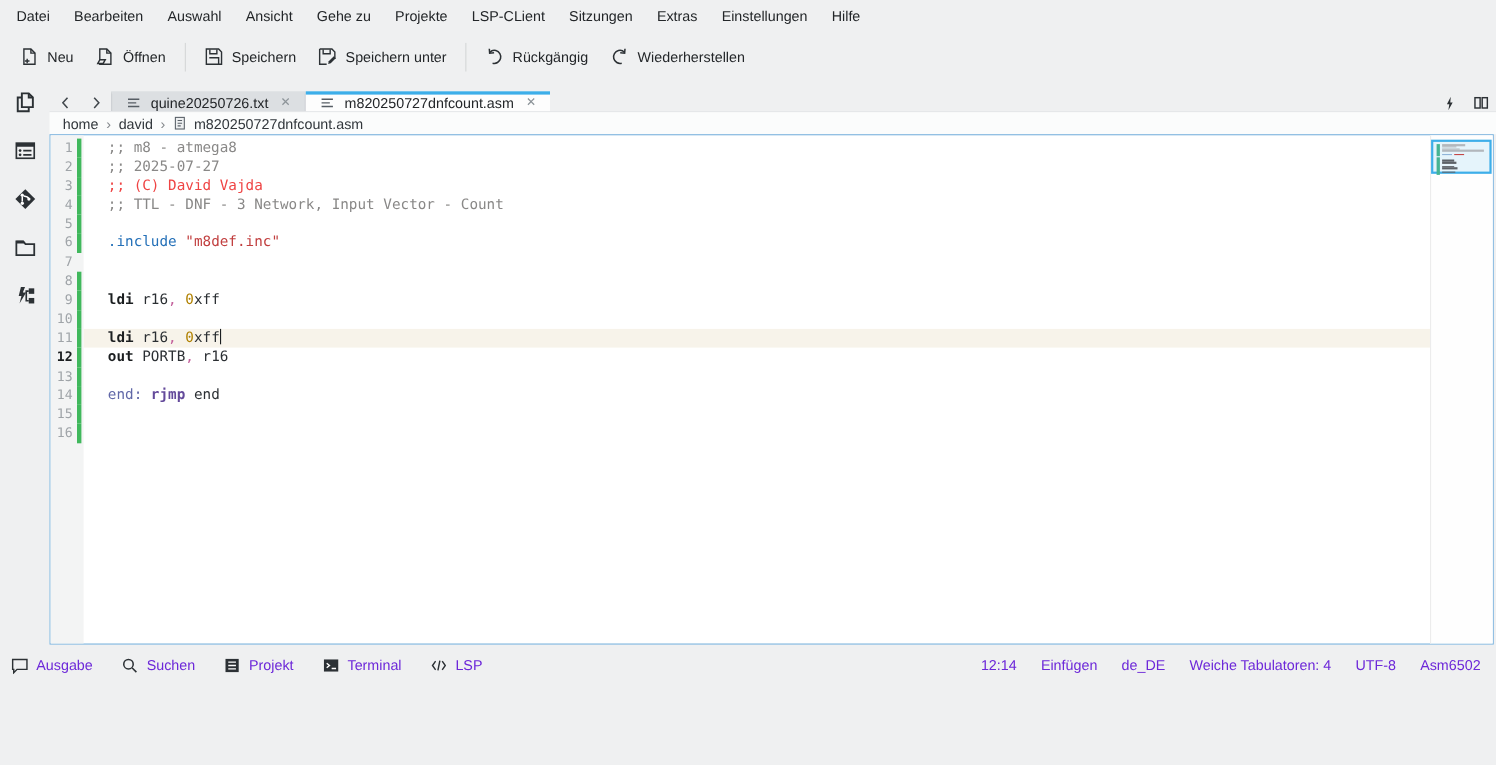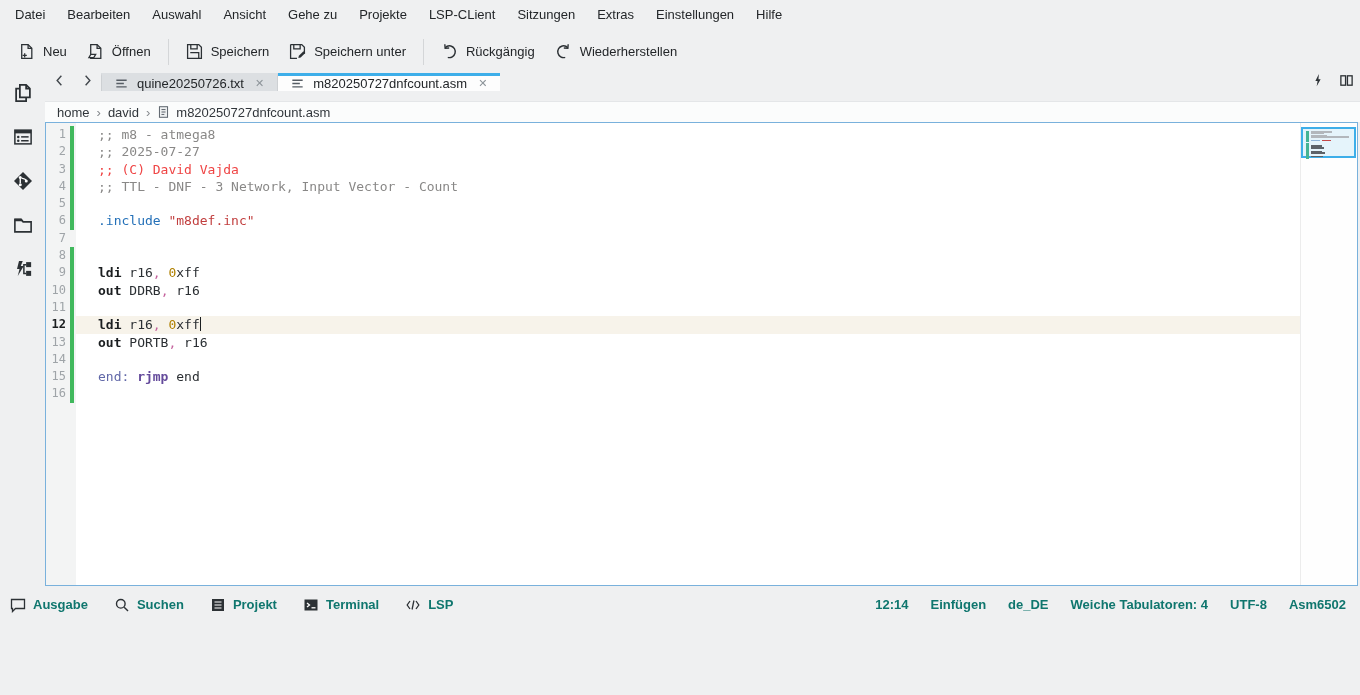--- a/index.html
+++ b/index.html
@@ -17,21 +17,21 @@
   .tb-sep { width:1px; height:26px; background:#d4d6d8; margin:0 7px; }
   .tb-icon svg { display:block; }
 
   
   .workspace { flex:1 1 auto; display:flex; min-height:0; }
   .dock { width:45px; flex:0 0 auto; display:flex; flex-direction:column; align-items:center; padding-top:10px; gap:24px; }
   .dock-btn { width:24px; height:20px; display:flex; align-items:center; justify-content:center; }
   .content { flex:1 1 auto; display:flex; flex-direction:column; min-width:0; }
 
   
-  .tabbar { height:29px; display:flex; align-items:flex-start; flex:0 0 auto; border-bottom:1px solid #e4e6e8; }
+  .tabbar { height:29px; display:flex; align-items:flex-end; flex:0 0 auto; border-bottom:1px solid #e4e6e8; }
   .tab-nav { width:28px; display:flex; align-items:center; justify-content:center; }
   .tab { display:flex; align-items:center; gap:8px; padding:0 10px 0 12px; font-size:13px; border-top:3px solid transparent; color:#232629; }
   .tab.inactive { background:#dcdfe2; border-left:1px solid #cdd0d3; border-right:1px solid #cdd0d3; }
   .tab.active { background:#fdfdfd; border-top-color:#3daee9; }
   .tab .close { font-size:11px; color:#8d9499; padding:2px 3px; line-height:1; }
   .tab-spacer { flex:1 1 auto; }
   .tab-action { width:28px; display:flex; align-items:center; justify-content:center; }
 
   
   .breadcrumb { height:20px; background:#fbfcfc; display:flex; align-items:center; padding-left:12px; font-size:13px; color:#31363b; gap:7px; flex:0 0 auto; }
@@ -52,21 +52,21 @@
   .c-row.cur { background:#f7f3ea; }
   .caret { display:inline-block; width:1.5px; height:14px; background:#1b1e20; vertical-align:-2px; }
 
   
   .minimap { width:57px; flex:0 0 auto; background:#fefefe; border-left:1px solid #ececec; position:relative; }
   .mm-viewport { position:absolute; top:4px; left:0; right:1px; height:31px; border:2px solid #3daee9; background:rgba(61,174,233,0.13); }
   .mm-mark { position:absolute; height:1.5px; }
   .mm-green { position:absolute; width:3px; left:3px; }
 
   
-  .statusbar { height:37px; flex:0 0 auto; display:flex; align-items:center; font-size:13px; color:#0f766e; padding:0 14px 0 10px;font-weight:bold; }
+  .statusbar { height:37px; flex:0 0 auto; display:flex; align-items:center; font-size:13px; color:#6d28d9; padding:0 14px 0 10px; }
   .sb-left { display:flex; align-items:center; gap:26px; }
   .sb-item { display:flex; align-items:center; gap:7px; }
   .sb-right { margin-left:auto; display:flex; align-items:center; gap:22px; }
   svg { display:block; }
 </style>
 </head>
 <body>
 
 <div class="app">
   <div class="menubar" id="menubar">
@@ -337,21 +337,20 @@
         <div class="codearea" id="codearea">
             <div class="c-row"><span style="color: rgb(137, 136, 135);">;; m8 - atmega8</span></div>
             <div class="c-row"><span style="color: rgb(137, 136, 135);">;; 2025-07-27</span></div>
             <div class="c-row"><span style="color: #ef4444;">;; (C) David Vajda</span></div>
             <div class="c-row"><span style="color: rgb(137, 136, 135);">;; TTL - DNF - 3 Network, Input Vector - Count</span></div>
             <div class="c-row"></div>
             <div class="c-row"><span style="color: rgb(36, 112, 184);">.include</span><span style="color: rgb(43, 47, 51);"> </span><span style="color: rgb(193, 62, 62);">"m8def.inc"</span></div>
             <div class="c-row"></div>
             <div class="c-row"></div>
             <div class="c-row"><span style="color: rgb(27, 30, 32); font-weight: bold;">ldi</span><span style="color: rgb(43, 47, 51);"> r16</span><span style="color: rgb(196, 97, 156);">,</span><span style="color: rgb(43, 47, 51);"> </span><span style="color: rgb(176, 128, 0);">0</span><span style="color: rgb(43, 47, 51);">xff</span></div>
-            <div class="c-row"><span style="color: rgb(27, 30, 32); font-weight: bold;">out</span><span style="color: rgb(43, 47, 51);"> DDRB</span><span style="color: rgb(196, 97, 156);">,</span><span style="color: rgb(43, 47, 51);"> r16</span></div>
             <div class="c-row"></div>
             <div class="c-row cur"><span style="color: rgb(27, 30, 32); font-weight: bold;">ldi</span><span style="color: rgb(43, 47, 51);"> r16</span><span style="color: rgb(196, 97, 156);">,</span><span style="color: rgb(43, 47, 51);"> </span><span style="color: rgb(176, 128, 0);">0</span><span style="color: rgb(43, 47, 51);">xff</span><span class="caret"></span></div>
             <div class="c-row"><span style="color: rgb(27, 30, 32); font-weight: bold;">out</span><span style="color: rgb(43, 47, 51);"> PORTB</span><span style="color: rgb(196, 97, 156);">,</span><span style="color: rgb(43, 47, 51);"> r16</span></div>
             <div class="c-row"></div>
             <div class="c-row"><span style="color: rgb(97, 104, 168);">end</span><span style="color: rgb(97, 104, 168);">:</span><span style="color: rgb(43, 47, 51);"> </span><span style="color: rgb(100, 74, 155); font-weight: bold;">rjmp</span><span style="color: rgb(43, 47, 51);"> end</span></div>
             <div class="c-row"></div>
           </div>
         <div class="minimap" id="minimap">
             <div class="mm-viewport" style="border-color: rgb(61, 174, 233);">
               <div class="mm-green" style="top: 2px; height: 10.68px; background: rgb(69, 179, 147);"></div>

